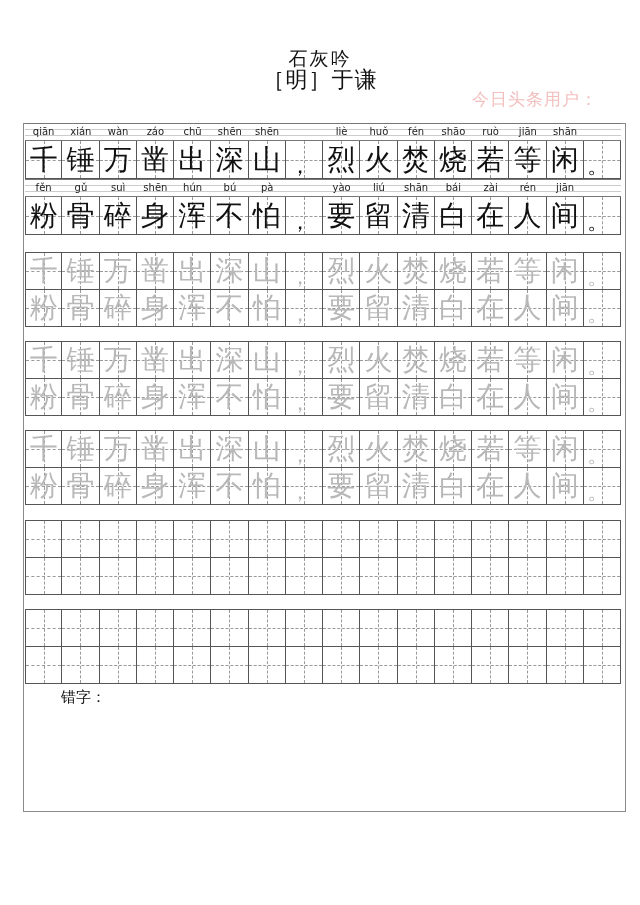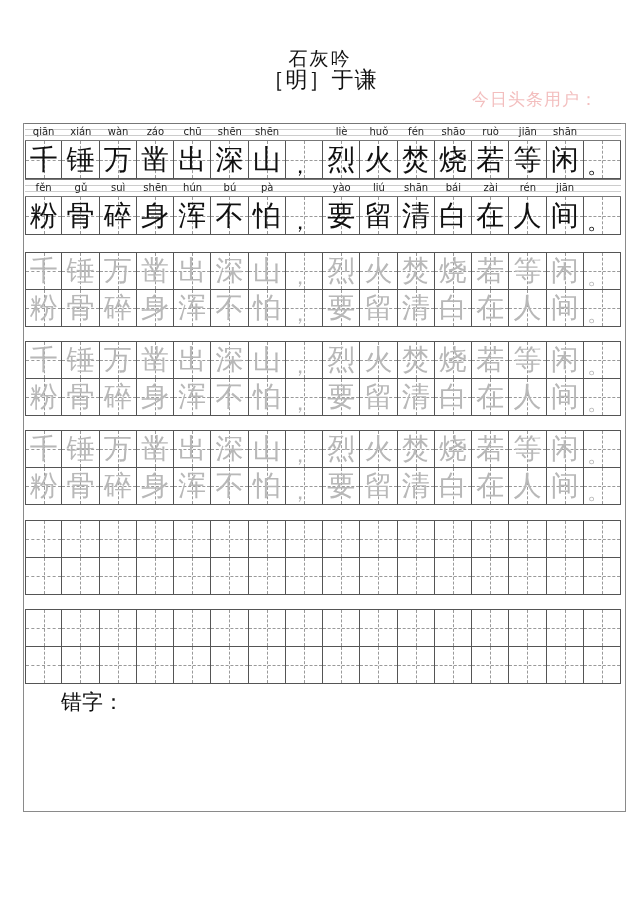--- a/index.html
+++ b/index.html
@@ -19,21 +19,21 @@
   .cell{width:37.25px;height:100%;box-sizing:border-box;border-right:1px solid #555;border-bottom:1px solid #555;position:relative;display:flex;align-items:center;justify-content:center;font-size:28px;font-family:"DejaVu Serif",serif;}
   .cell:first-child{border-left:1px solid #555;}
   .cell::before{content:"";position:absolute;left:50%;top:0;bottom:0;border-left:1px dashed #9a9a9a;}
   .cell::after{content:"";position:absolute;top:50%;left:0;right:0;border-top:1px dashed #9a9a9a;}
   .cell span{position:relative;z-index:2;}
   .first .cell{border-top:1px solid #555;}
   .dark span{color:#111;}
   .trace span{color:#b8b8b8;}
   .punct span{font-size:22px;transform:translate(-4px,6px);}
   .trace-row{height:37.5px;}
-  .notes-label{position:absolute;left:61px;top:688px;font-size:21px;font-family:"DejaVu Serif",serif;color:#111;}
+  .notes-label{position:absolute;left:61px;top:688px;font-size:15px;font-family:"DejaVu Serif",serif;color:#111;}
 </style>
 </head>
 <body>
 
 <div class="title t1">石灰吟</div>
 <div class="title t2">［明］于谦</div>
 
 <div class="watermark">
   <div>今日头条用户：</div>
 </div>

